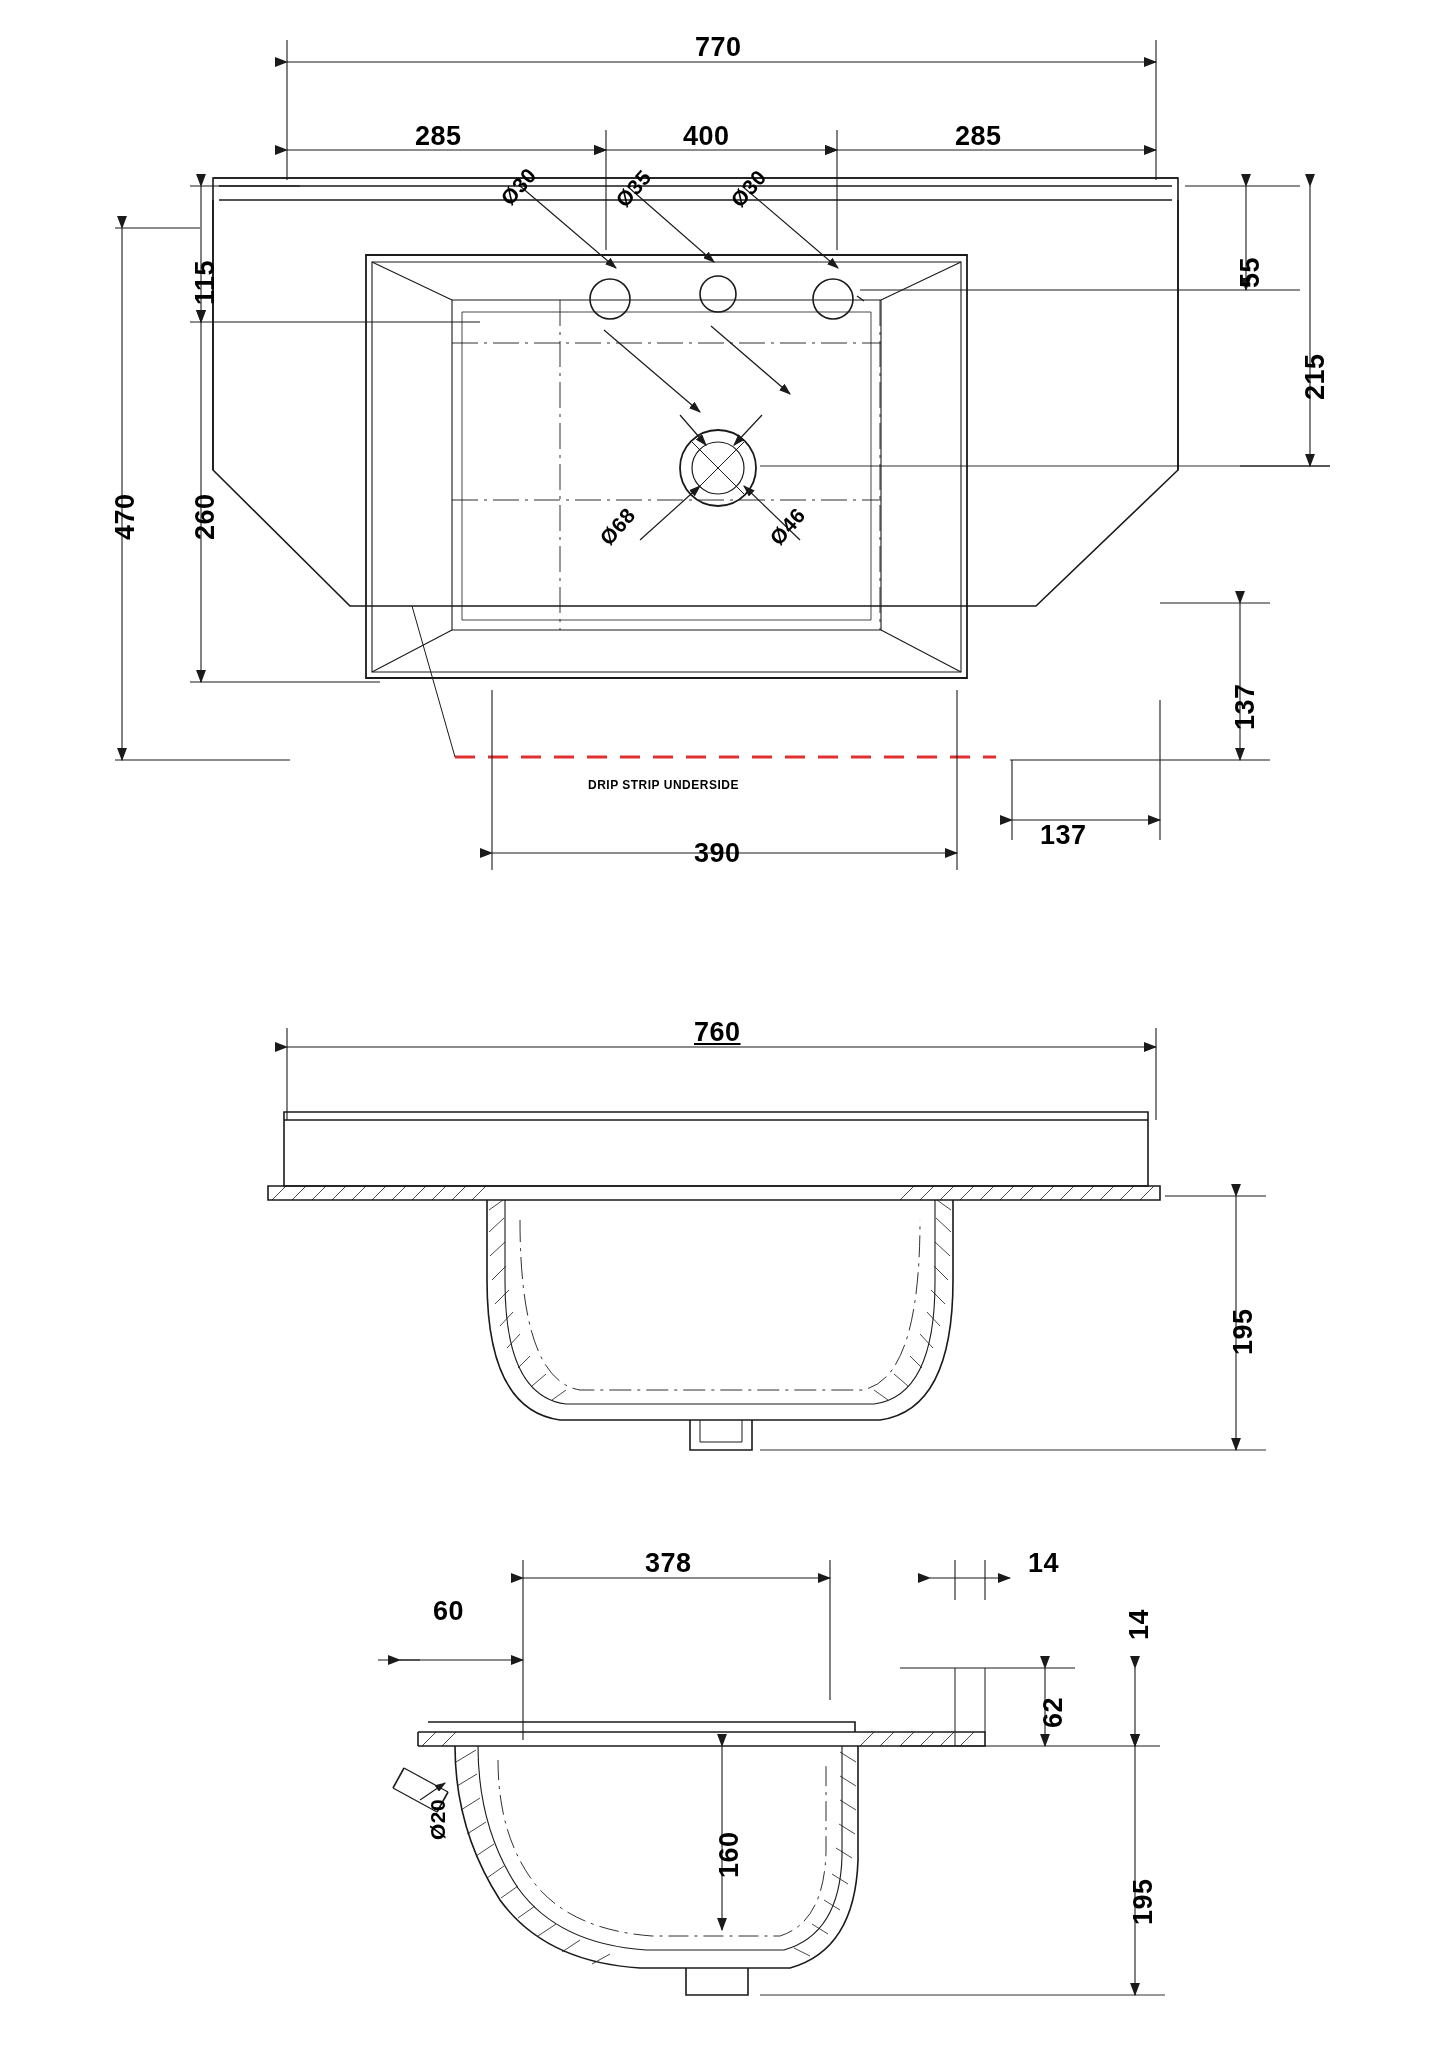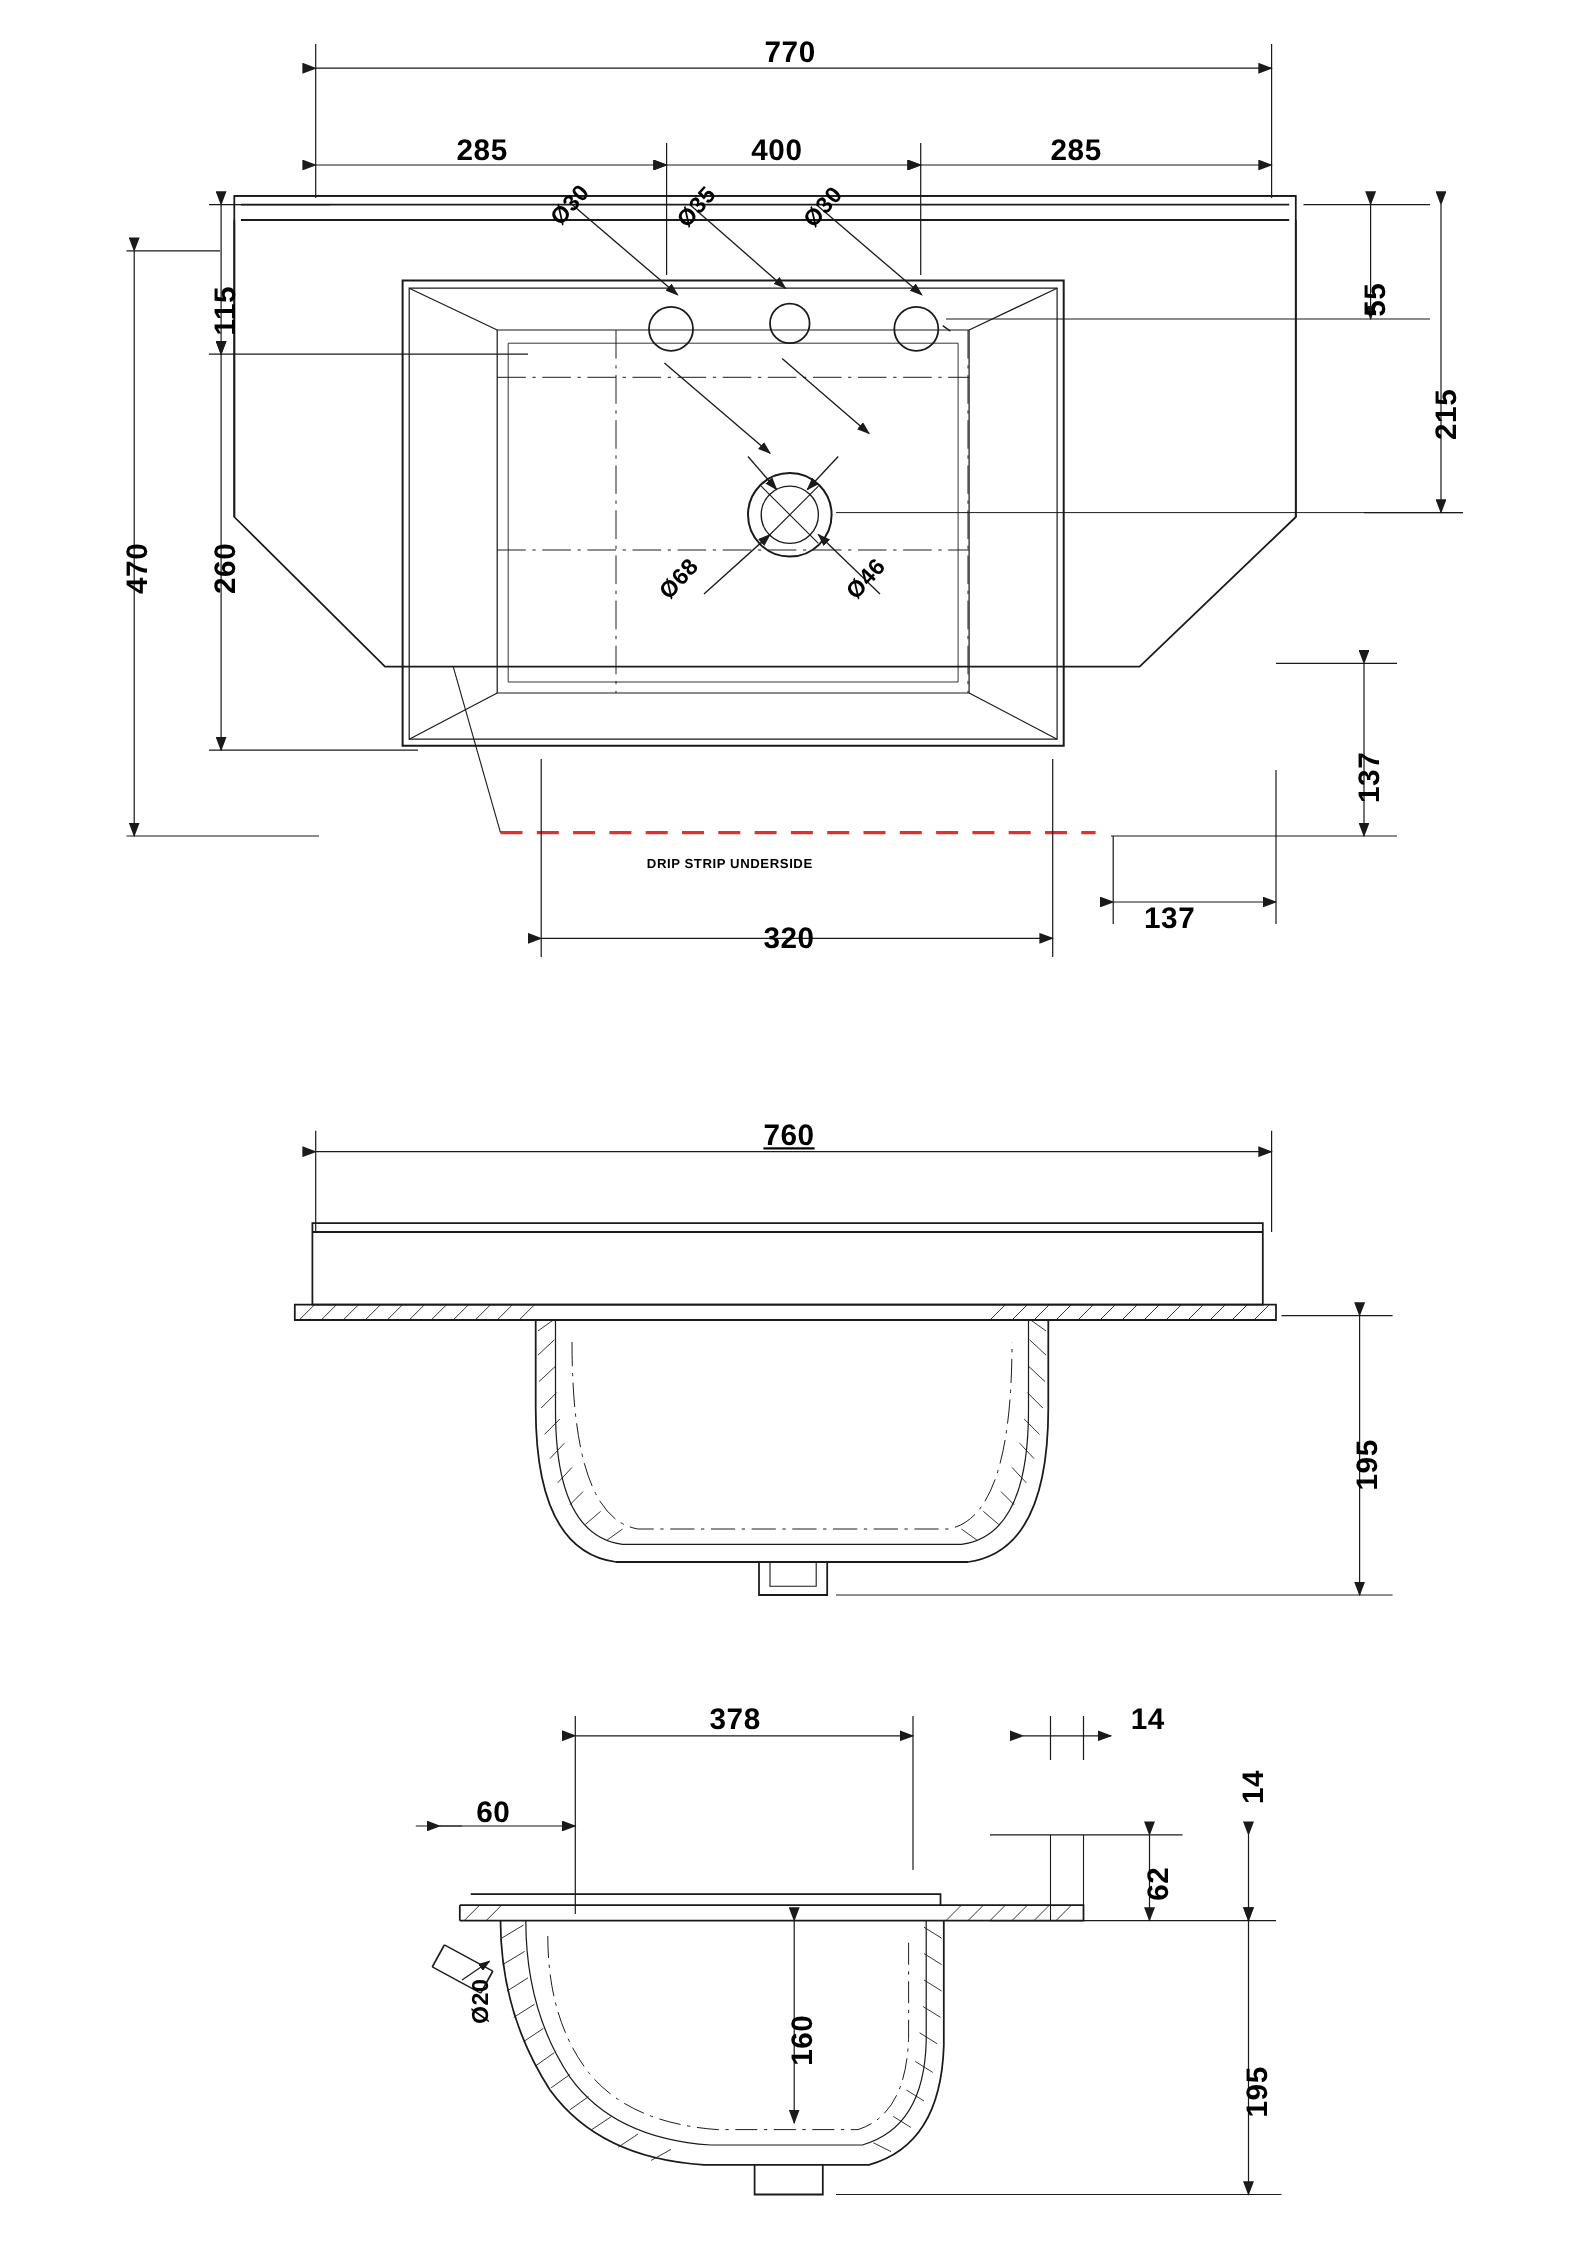--- a/index.html
+++ b/index.html
@@ -253,35 +253,35 @@
 <div class="dimtxt" style="left:683px;top:121px;">400</div>
 <div class="dimtxt" style="left:955px;top:121px;">285</div>
 
 <div class="dimtxt v" style="left:190px;top:305px;transform:rotate(-90deg);">115</div>
 <div class="dimtxt v" style="left:110px;top:540px;transform:rotate(-90deg);">470</div>
 <div class="dimtxt v" style="left:190px;top:540px;transform:rotate(-90deg);">260</div>
 <div class="dimtxt v" style="left:1235px;top:288px;transform:rotate(-90deg);">55</div>
 <div class="dimtxt v" style="left:1300px;top:400px;transform:rotate(-90deg);">215</div>
 <div class="dimtxt v" style="left:1230px;top:730px;transform:rotate(-90deg);">137</div>
 <div class="dimtxt" style="left:1040px;top:820px;">137</div>
-<div class="dimtxt" style="left:694px;top:838px;">320</div>
+<div class="dimtxt" style="left:694px;top:838px;">390</div>
 
 <div class="dimtxt small" style="left:505px;top:190px;transform:rotate(-48deg);transform-origin:left center;">Ø30</div>
 <div class="dimtxt small" style="left:620px;top:192px;transform:rotate(-48deg);transform-origin:left center;">Ø35</div>
 <div class="dimtxt small" style="left:735px;top:192px;transform:rotate(-48deg);transform-origin:left center;">Ø30</div>
 <div class="dimtxt small" style="left:604px;top:530px;transform:rotate(-48deg);transform-origin:left center;">Ø68</div>
 <div class="dimtxt small" style="left:774px;top:530px;transform:rotate(-48deg);transform-origin:left center;">Ø46</div>
 
 <div class="note" style="left:588px;top:778px;">DRIP STRIP UNDERSIDE</div>
 
 <div class="dimtxt" style="left:694px;top:1017px;text-decoration:underline;">760</div>
 <div class="dimtxt v" style="left:1228px;top:1355px;transform:rotate(-90deg);">195</div>
 
 <div class="dimtxt" style="left:645px;top:1548px;">378</div>
-<div class="dimtxt" style="left:433px;top:1632px;">60</div>
+<div class="dimtxt" style="left:433px;top:1596px;">60</div>
 <div class="dimtxt" style="left:1028px;top:1548px;">14</div>
 <div class="dimtxt v" style="left:1124px;top:1640px;transform:rotate(-90deg);">14</div>
 <div class="dimtxt v" style="left:1038px;top:1728px;transform:rotate(-90deg);">62</div>
 <div class="dimtxt v" style="left:714px;top:1878px;transform:rotate(-90deg);">160</div>
 <div class="dimtxt v" style="left:1128px;top:1925px;transform:rotate(-90deg);">195</div>
 <div class="dimtxt small" style="left:438px;top:1828px;transform:rotate(-90deg);transform-origin:left center;">Ø20</div>
 
 </div>
 
 </body></html>

